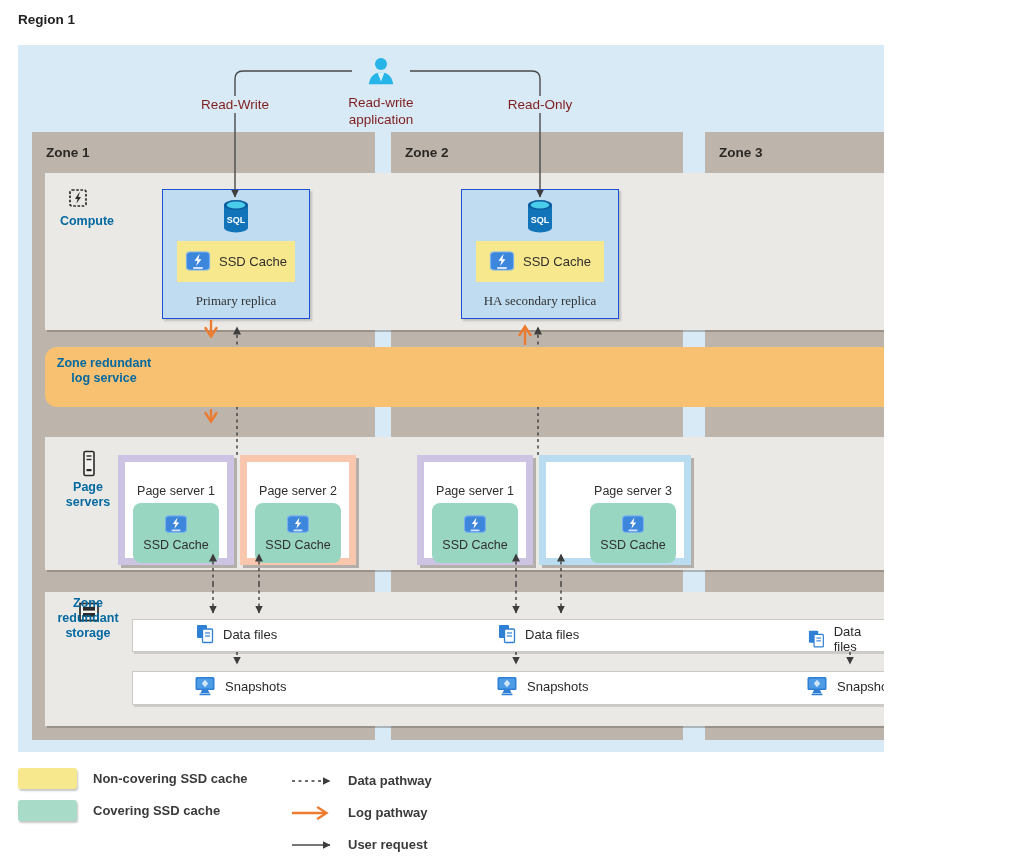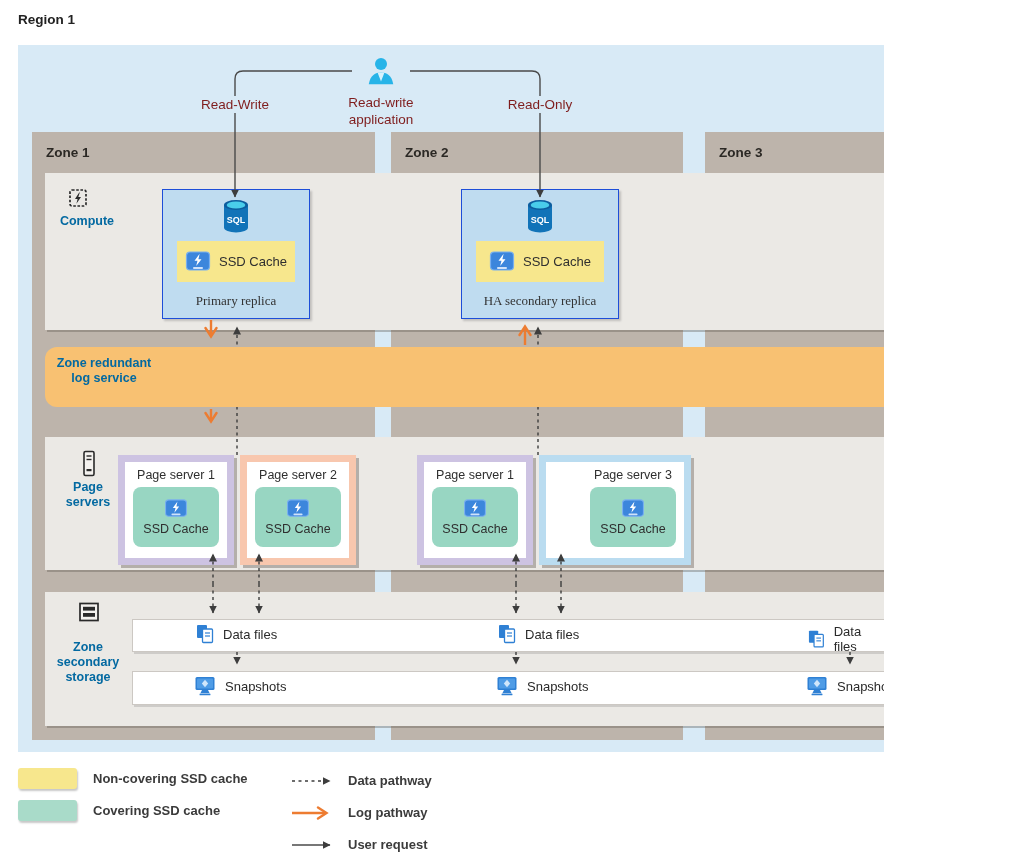--- a/index.html
+++ b/index.html
@@ -19,21 +19,21 @@
   .replica{top:189px;height:128px;background:#bfdcf0;border:1px solid #1d4ed8;
     box-shadow:2px 2px 2px rgba(0,0,0,.18);}
   .ycache{position:absolute;height:41px;background:#f7e78d;display:flex;align-items:center;
     justify-content:center;gap:8px;font-size:13px;color:#2f2f2f;}
   .replica-name{position:absolute;left:0;right:0;bottom:9px;text-align:center;font-size:13px;color:#333;font-family:Liberation Serif, serif;}
   
   .seclabel{font-size:12.5px;font-weight:bold;color:#0369a1;line-height:15px;}
   
   .psframe{top:455px;width:102px;height:96px;background:#fff;border:7px solid #ccc;
     box-shadow:3px 3px 0 rgba(105,96,88,.42);}
-  .psframe .pstitle{margin-top:6px;text-align:center;font-size:12.5px;color:#2f2f2f;}
+  .psframe .pstitle{margin-top:22px;text-align:center;font-size:12.5px;color:#2f2f2f;}
   .gcache{width:86px;height:60px;margin:5px auto 0;background:#98d6c2;border-radius:8px;
     display:flex;flex-direction:column;align-items:center;justify-content:center;gap:3px;
     font-size:12.5px;color:#2f2f2f;}
   .f-lav{border-color:#cdc3e2;}
   .f-pch{border-color:#f8c7ae;}
   .f-blu{border-color:#badcf0;}
   
   .wbar{left:132px;width:846px;background:#ffffff;border:1px solid #ccc8c3;
     box-shadow:2px 2px 0 rgba(0,0,0,.12);}
   .bargroup{position:absolute;display:flex;align-items:center;gap:9px;font-size:13px;color:#2a2a2a;}
@@ -179,23 +179,23 @@
       </svg>
       <span>SSD Cache</span>
     </div>
   </div>
 
   <svg class="abs" style="left:77px;top:600px;" width="24" height="24" viewBox="0 0 24 24">
     <rect x="3" y="3.5" width="18" height="17" fill="#f4f2ef" stroke="#2a2a2a" stroke-width="1.7"></rect>
     <rect x="6" y="6.8" width="12" height="3.8" fill="#2a2a2a"></rect>
     <rect x="6" y="13" width="12" height="3.8" fill="#2a2a2a"></rect>
   </svg>
-  <div class="abs seclabel ctr" style="left:48px;top:640px;width:80px;">
+  <div class="abs seclabel ctr" style="left:48px;top:596px;width:80px;">
     <div>Zone</div>
-    <div>secondary</div>
+    <div>redundant</div>
     <div>storage</div>
   </div>
 
   <div class="abs wbar" style="top:619px;height:31px;"></div>
   <div class="bargroup" style="left:196px;top:624px;">
     <svg width="18" height="20" viewBox="0 0 18 20">
       <rect x="1" y="1" width="10" height="13" rx="1" fill="#2f80d4"></rect>
       <rect x="6.5" y="5" width="10" height="13.5" rx="1" fill="#ffffff" stroke="#2f80d4" stroke-width="1.3"></rect>
       <line x1="9" y1="9" x2="14" y2="9" stroke="#2f80d4" stroke-width="1.2"></line>
       <line x1="9" y1="12" x2="14" y2="12" stroke="#2f80d4" stroke-width="1.2"></line>

